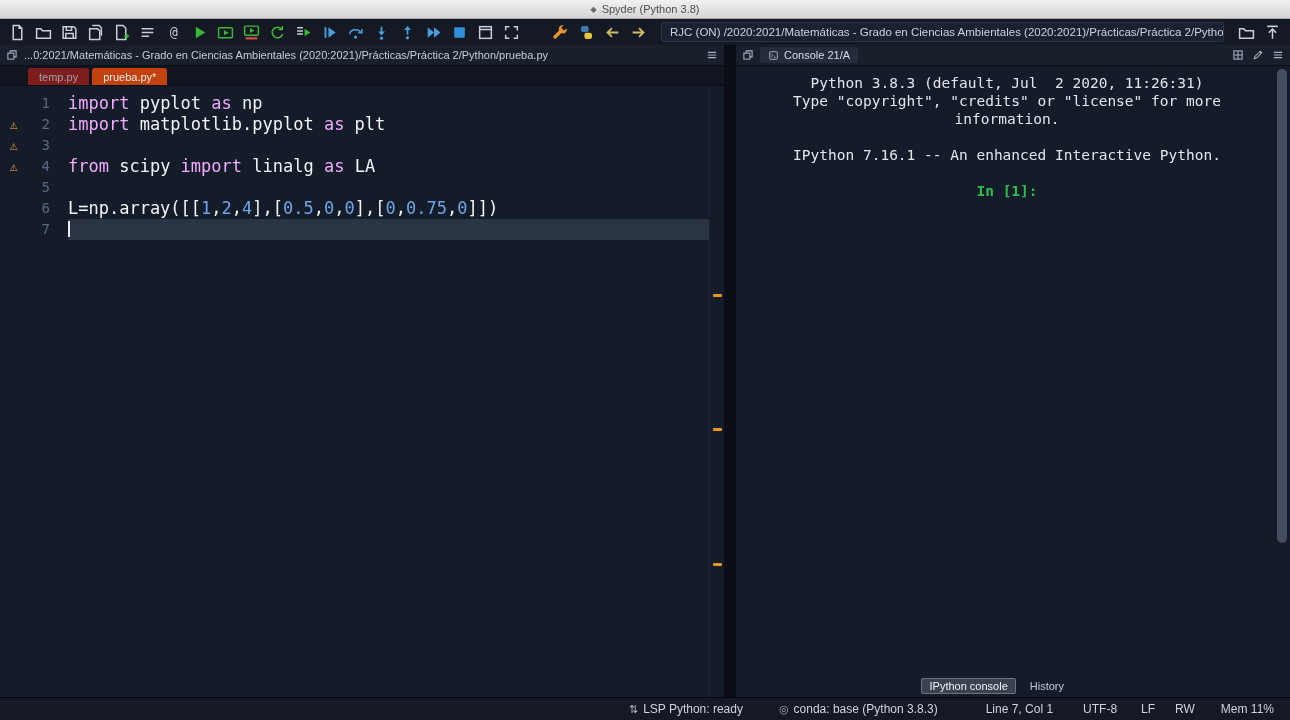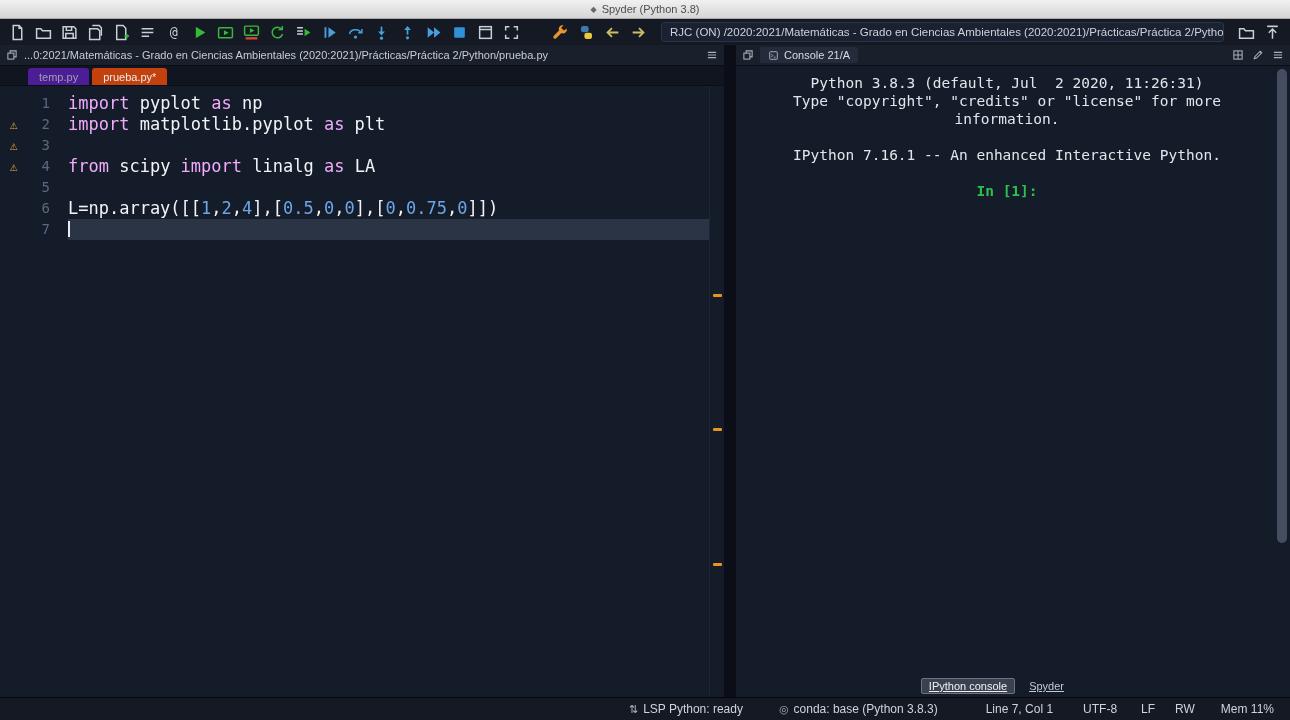--- a/index.html
+++ b/index.html
@@ -24,21 +24,21 @@
   
   .pane{display:flex;flex-direction:column;min-width:0;}
   .pane-header{height:20px;background:#191f2b;border-bottom:1px solid #0a0d14;display:flex;align-items:center;gap:6px;padding:0 6px;font-size:11px;color:#c7ccd7;flex-shrink:0;}
   .ph-icon svg{width:12px;height:12px;display:block;}
   .ph-right{margin-left:auto;display:flex;gap:8px;align-items:center;}
 
   
   .editor-pane{width:724px;flex-shrink:0;}
   .crumb{white-space:nowrap;overflow:hidden;text-overflow:ellipsis;}
   .tabbar{height:19px;background:#10151f;display:flex;align-items:flex-end;padding-left:28px;gap:3px;border-bottom:1px solid #0a0d14;flex-shrink:0;}
-  .etab{height:17px;padding:0 11px;font-size:11px;color:#99a1b0;background:#4c1d95;border-radius:3px 3px 0 0;display:flex;align-items:center;}
+  .etab{height:17px;padding:0 11px;font-size:11px;color:#99a1b0;background:#7f1d1d;border-radius:3px 3px 0 0;display:flex;align-items:center;}
   .etab.active{background:#c2410c;color:#e9ecf1;}
   .editor-body{position:relative;flex:1;padding-top:7px;font-family:"DejaVu Sans Mono",monospace;font-size:17px;background:#151c29;overflow:hidden;}
   .eline{display:flex;height:21px;line-height:21px;}
   .gutter{width:58px;flex-shrink:0;display:flex;align-items:center;}
   .warn{width:28px;text-align:center;font-size:13px;color:#f0a335;line-height:21px;}
   .lnum{width:22px;text-align:right;color:#5b6880;font-size:14px;}
   .code{flex:1;margin-left:10px;margin-right:15px;white-space:pre;color:#f2f4f7;}
   .eline.cur .code{background:#2a3444;}
   .tk.kw{color:#f0abfc;}
   .tk.tx{color:#f2f4f7;}
@@ -49,21 +49,21 @@
   .flag.f1{top:34%;} .flag.f2{top:56%;} .flag.f3{top:78%;}
 
   
   .console-pane{flex:1;position:relative;}
   .ctab{height:16px;background:#242b3a;border-radius:2px;display:flex;align-items:center;gap:5px;padding:0 8px;color:#d7dbe3;}
   .ctab svg{width:11px;height:11px;}
   .console-body{flex:1;padding:8px 22px 0 10px;font-family:"DejaVu Sans Mono",monospace;font-size:14.5px;line-height:18px;color:#e2e6ec;overflow:hidden;}
   .cline{white-space:pre;min-height:18px;text-align:center;}
   .prompt{color:#2fbf4f;font-weight:bold;}
   .console-tabsrow{height:22px;display:flex;align-items:center;justify-content:flex-end;padding-right:218px;gap:6px;flex-shrink:0;}
-  .btab{font-size:11px;color:#c2c8d2;padding:2px 8px;border-radius:2px;text-decoration:underline;}
+  .btab{font-size:11px;color:#c2c8d2;padding:2px 8px;border-radius:2px;}
   .btab.active{background:#3a4250;border:1px solid #6b7383;color:#eff1f5;padding:1px 7px;}
   .vscroll{position:absolute;right:3px;top:24px;bottom:28px;width:10px;}
   .vthumb{width:10px;height:79%;background:#454e60;border-radius:5px;}
 
   
   .statusbar{position:absolute;left:0;right:0;bottom:0;height:22px;background:#141923;border-top:1px solid #05070c;display:flex;align-items:center;font-size:12px;color:#ced3dc;padding:0 16px;}
   .sitem{display:flex;align-items:center;gap:5px;white-space:nowrap;}
   .sicon{font-size:11px;color:#aeb5c2;}
 </style>
 </head>
@@ -362,21 +362,21 @@
             <div class="cline">Type "copyright", "credits" or "license" for more</div>
             <div class="cline">information.</div>
             <div class="cline"></div>
             <div class="cline">IPython 7.16.1 -- An enhanced Interactive Python.</div>
             <div class="cline"></div>
           </div>
         <div class="cline"><span class="prompt">In [1]:</span></div>
       </div>
       <div class="console-tabsrow" id="btabs">
           <div class="btab active">IPython console</div>
-          <div class="btab">Spyder</div>
+          <div class="btab">History</div>
         </div>
       <div class="vscroll">
         <div class="vthumb"></div>
       </div>
     </div>
   </div>
 
   <div class="statusbar" id="statusbar">
       <span class="sitem" style="margin-left: auto;">
         <span class="sicon">⇅</span>

